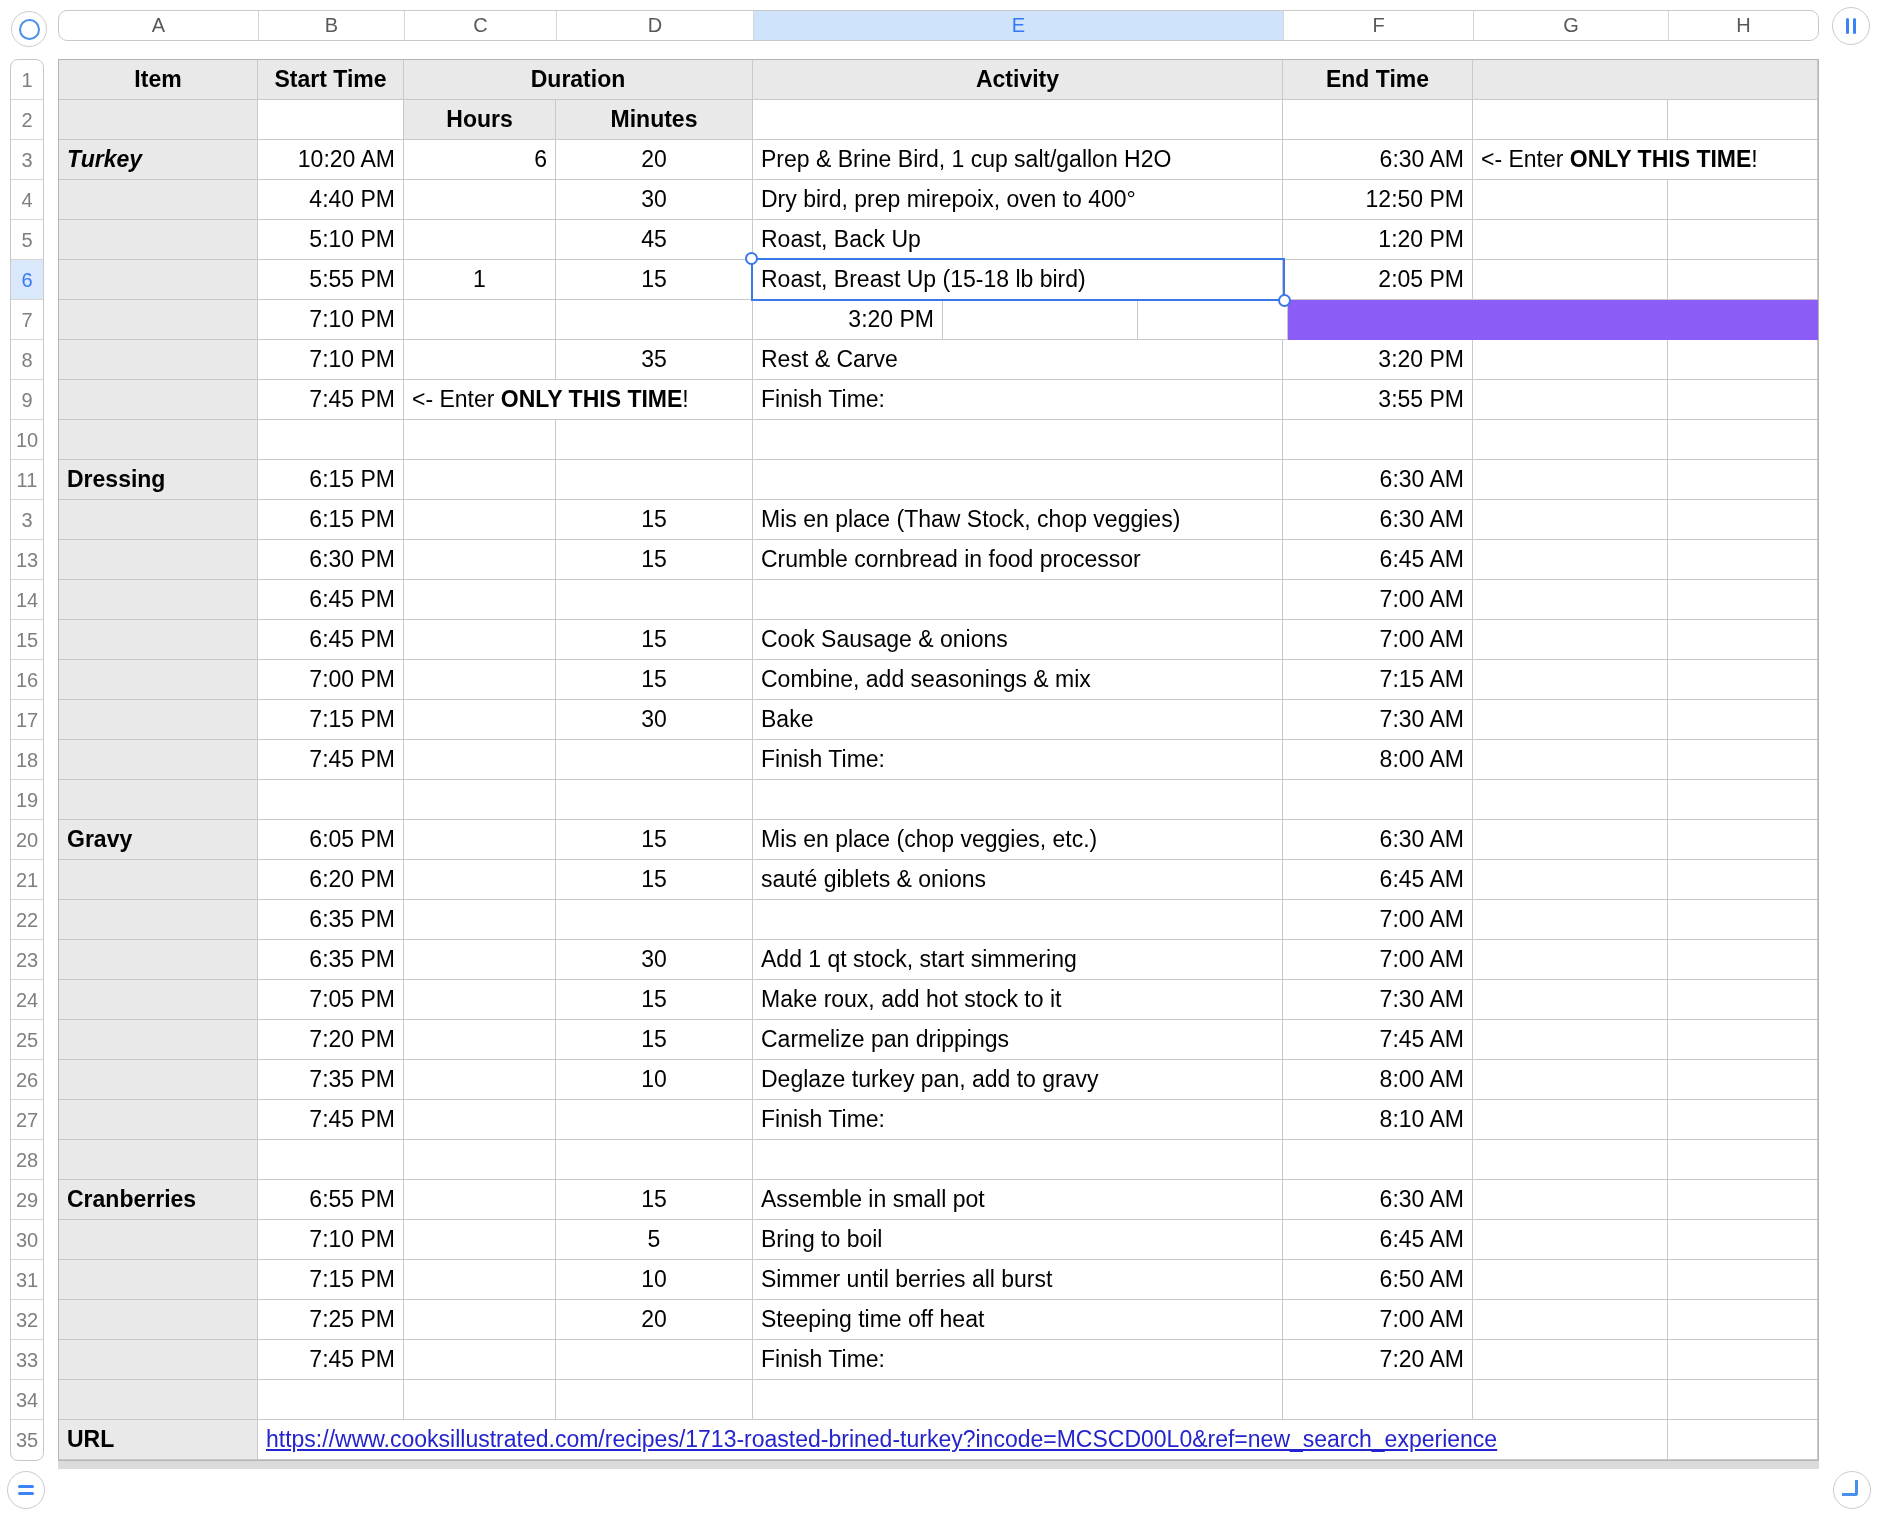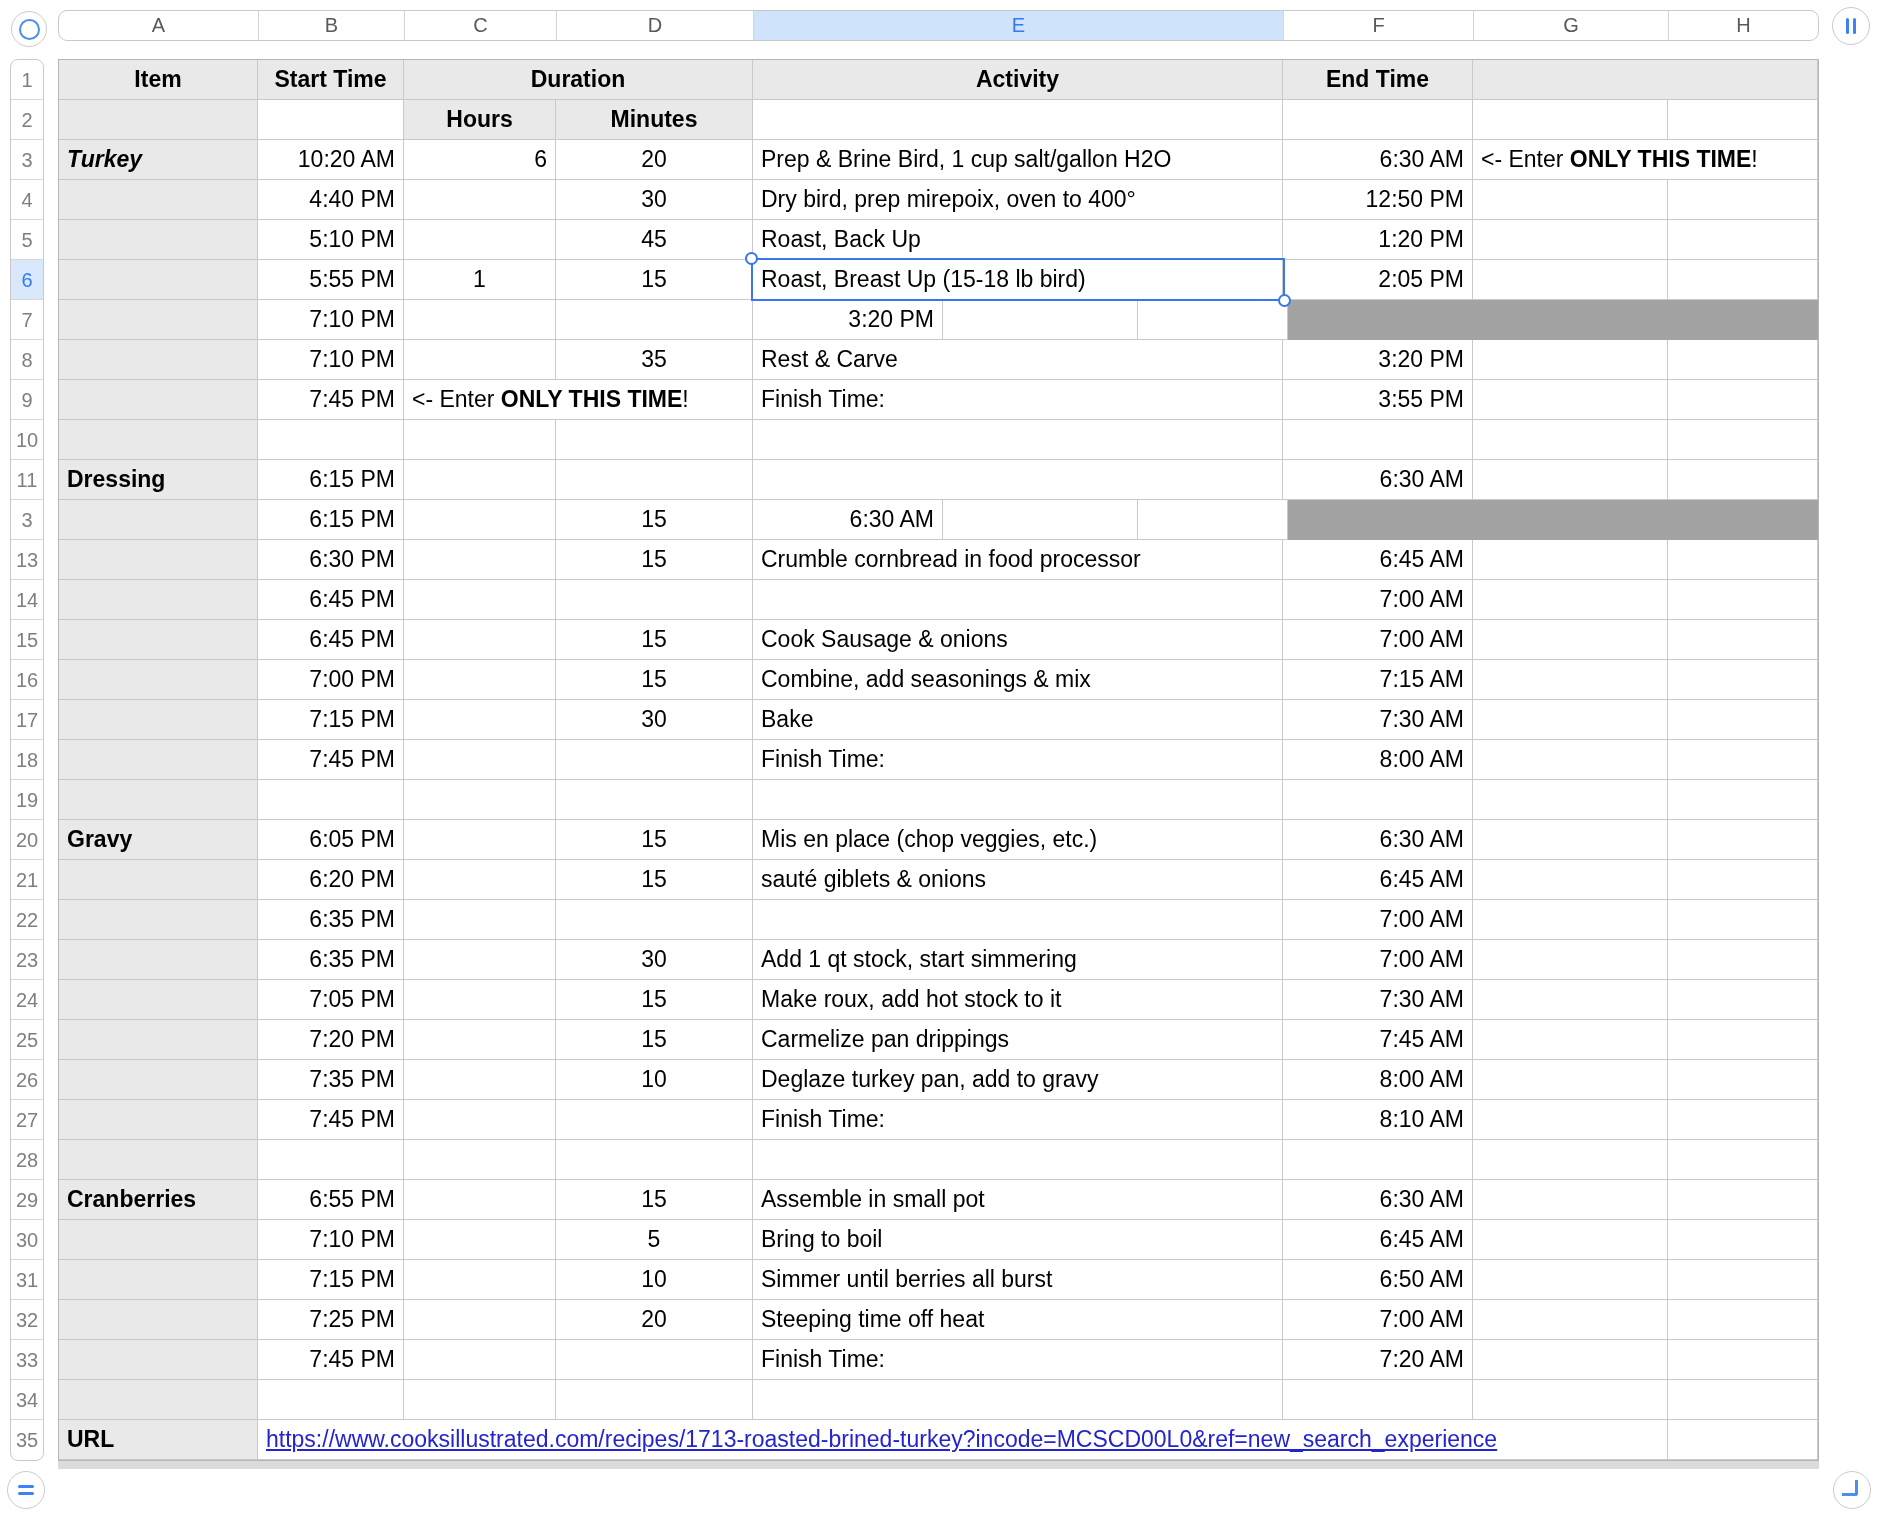--- a/index.html
+++ b/index.html
@@ -30,21 +30,21 @@
   .colbar .colcell.sel{background:#cfe3fa;color:#3478f6;}
   
   .rowbar{position:absolute;left:10px;top:59px;width:34px;height:1402px;box-sizing:border-box;
     border:1px solid #c9c9c9;border-radius:8px;overflow:hidden;background:#fff;}
   .rowbar .rowcell{height:40px;line-height:40px;text-align:center;font-size:20px;color:#7f7f7f;
     border-bottom:1px solid #d6d6d6;box-sizing:border-box;}
   .rowbar .rowcell:last-child{border-bottom:none;}
   .rowbar .rowcell.sel{background:#d9e8fb;color:#3478f6;}
   
   .table{position:absolute;left:58px;top:59px;width:1761px;height:1402px;box-sizing:border-box;
-    border:1px solid #b5b5b5;background:#a3a3a3;}
+    border:1px solid #b5b5b5;background:#8b5cf6;}
   .trow{display:flex;height:40px;box-sizing:border-box;}
   .cell{height:40px;line-height:39px;font-size:23px;box-sizing:border-box;flex:none;
     border-right:1px solid #c9c9c9;border-bottom:1px solid #c9c9c9;
     white-space:nowrap;overflow:hidden;padding:0 8px;background:#fff;}
   .cell.gray{background:#e9e9e9;}
   .cell.bold{font-weight:bold;}
   .cell.center{text-align:center;padding:0 2px;}
   .cell.right{text-align:right;}
   .cell.left{text-align:left;}
   .cell.clip{overflow:hidden;}
@@ -228,20 +228,21 @@
         <div class="cell left" style="width: 530px;"></div>
         <div class="cell right" style="width: 190px;">6:30 AM</div>
         <div class="cell " style="width: 195px;"></div>
         <div class="cell " style="width: 150px;"></div>
       </div>
       <div class="trow">
         <div class="cell gray bold left" style="width: 199px;"></div>
         <div class="cell right" style="width: 146px;">6:15 PM</div>
         <div class="cell right" style="width: 152px;"></div>
         <div class="cell center" style="width: 197px;">15</div>
+        <div class="cell left" style="width: 530px;">Mis en place (Thaw Stock, chop veggies)</div>
         <div class="cell right" style="width: 190px;">6:30 AM</div>
         <div class="cell " style="width: 195px;"></div>
         <div class="cell " style="width: 150px;"></div>
       </div>
       <div class="trow">
         <div class="cell gray bold left" style="width: 199px;"></div>
         <div class="cell right" style="width: 146px;">6:30 PM</div>
         <div class="cell right" style="width: 152px;"></div>
         <div class="cell center" style="width: 197px;">15</div>
         <div class="cell left" style="width: 530px;">Crumble cornbread in food processor</div>

